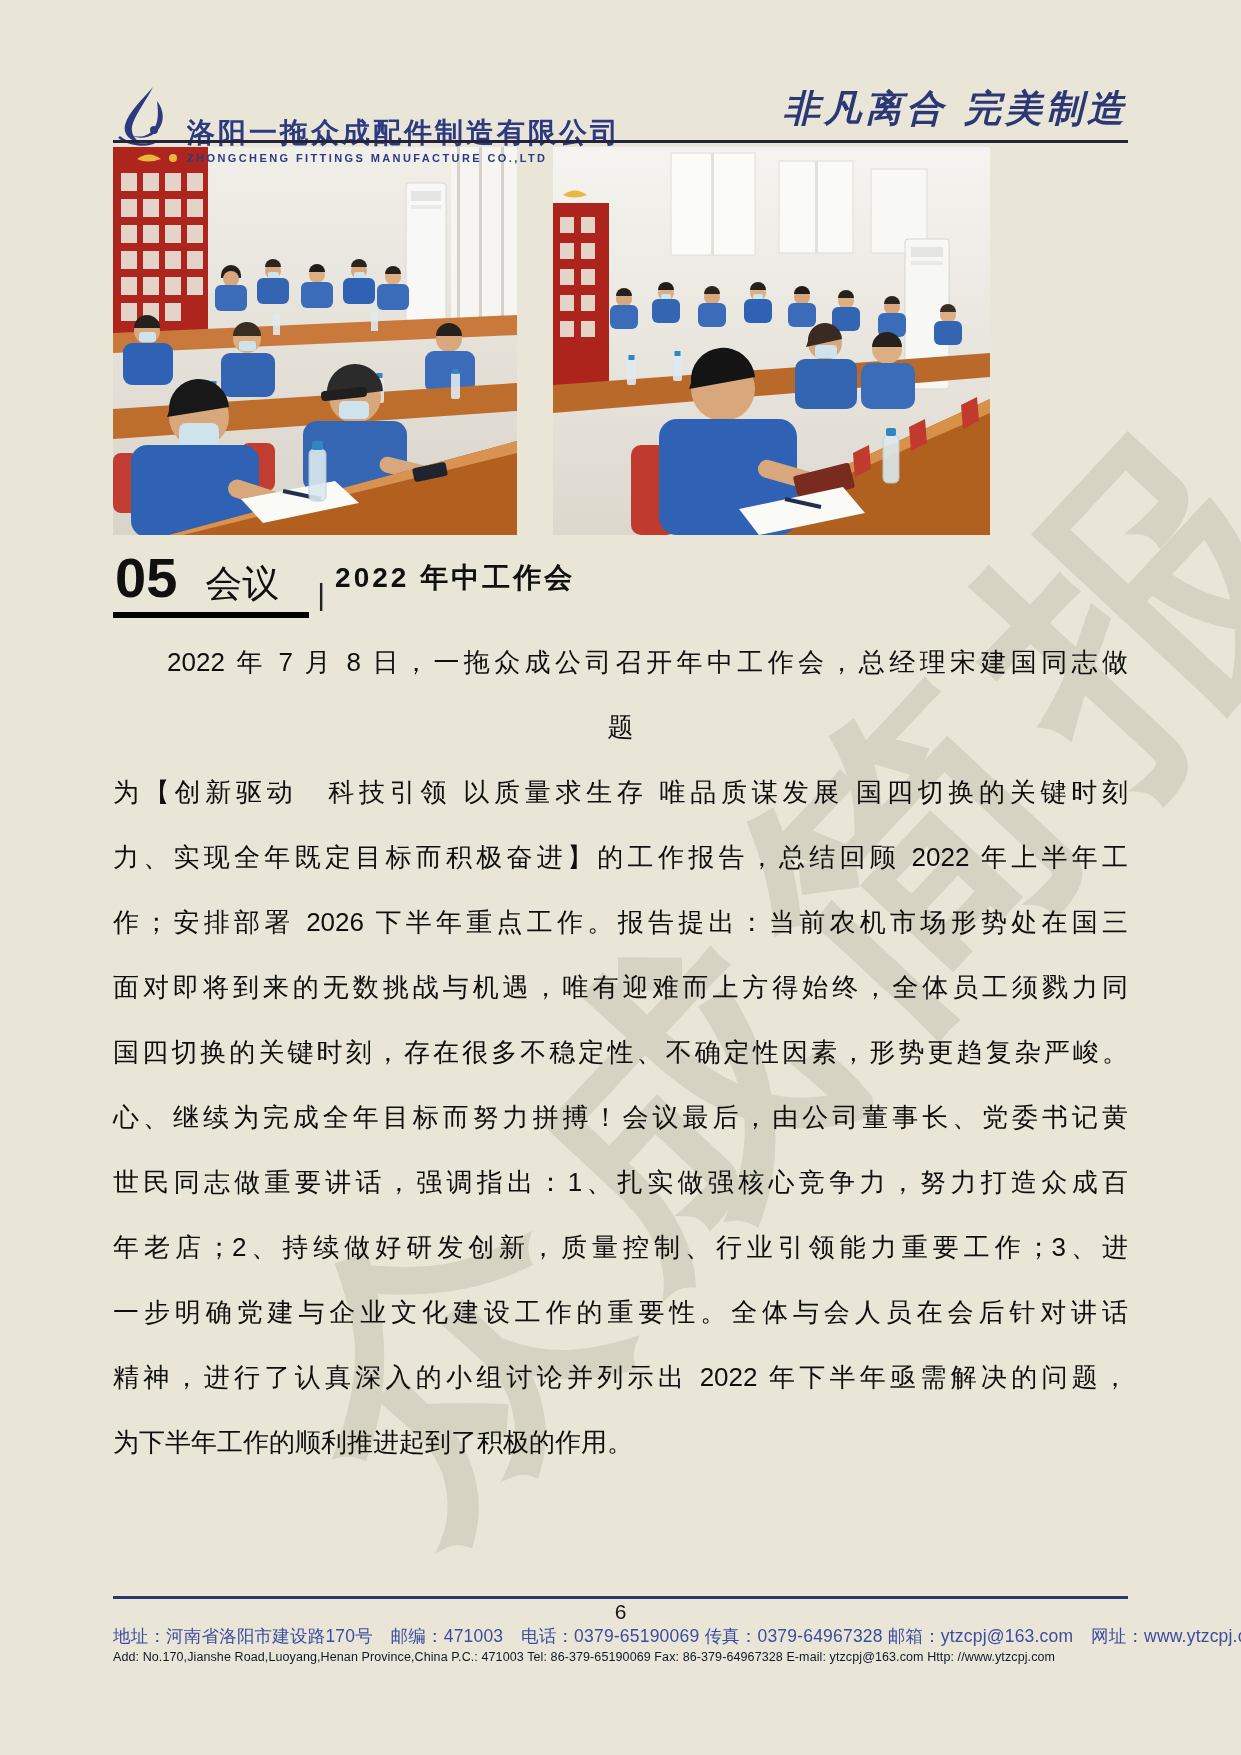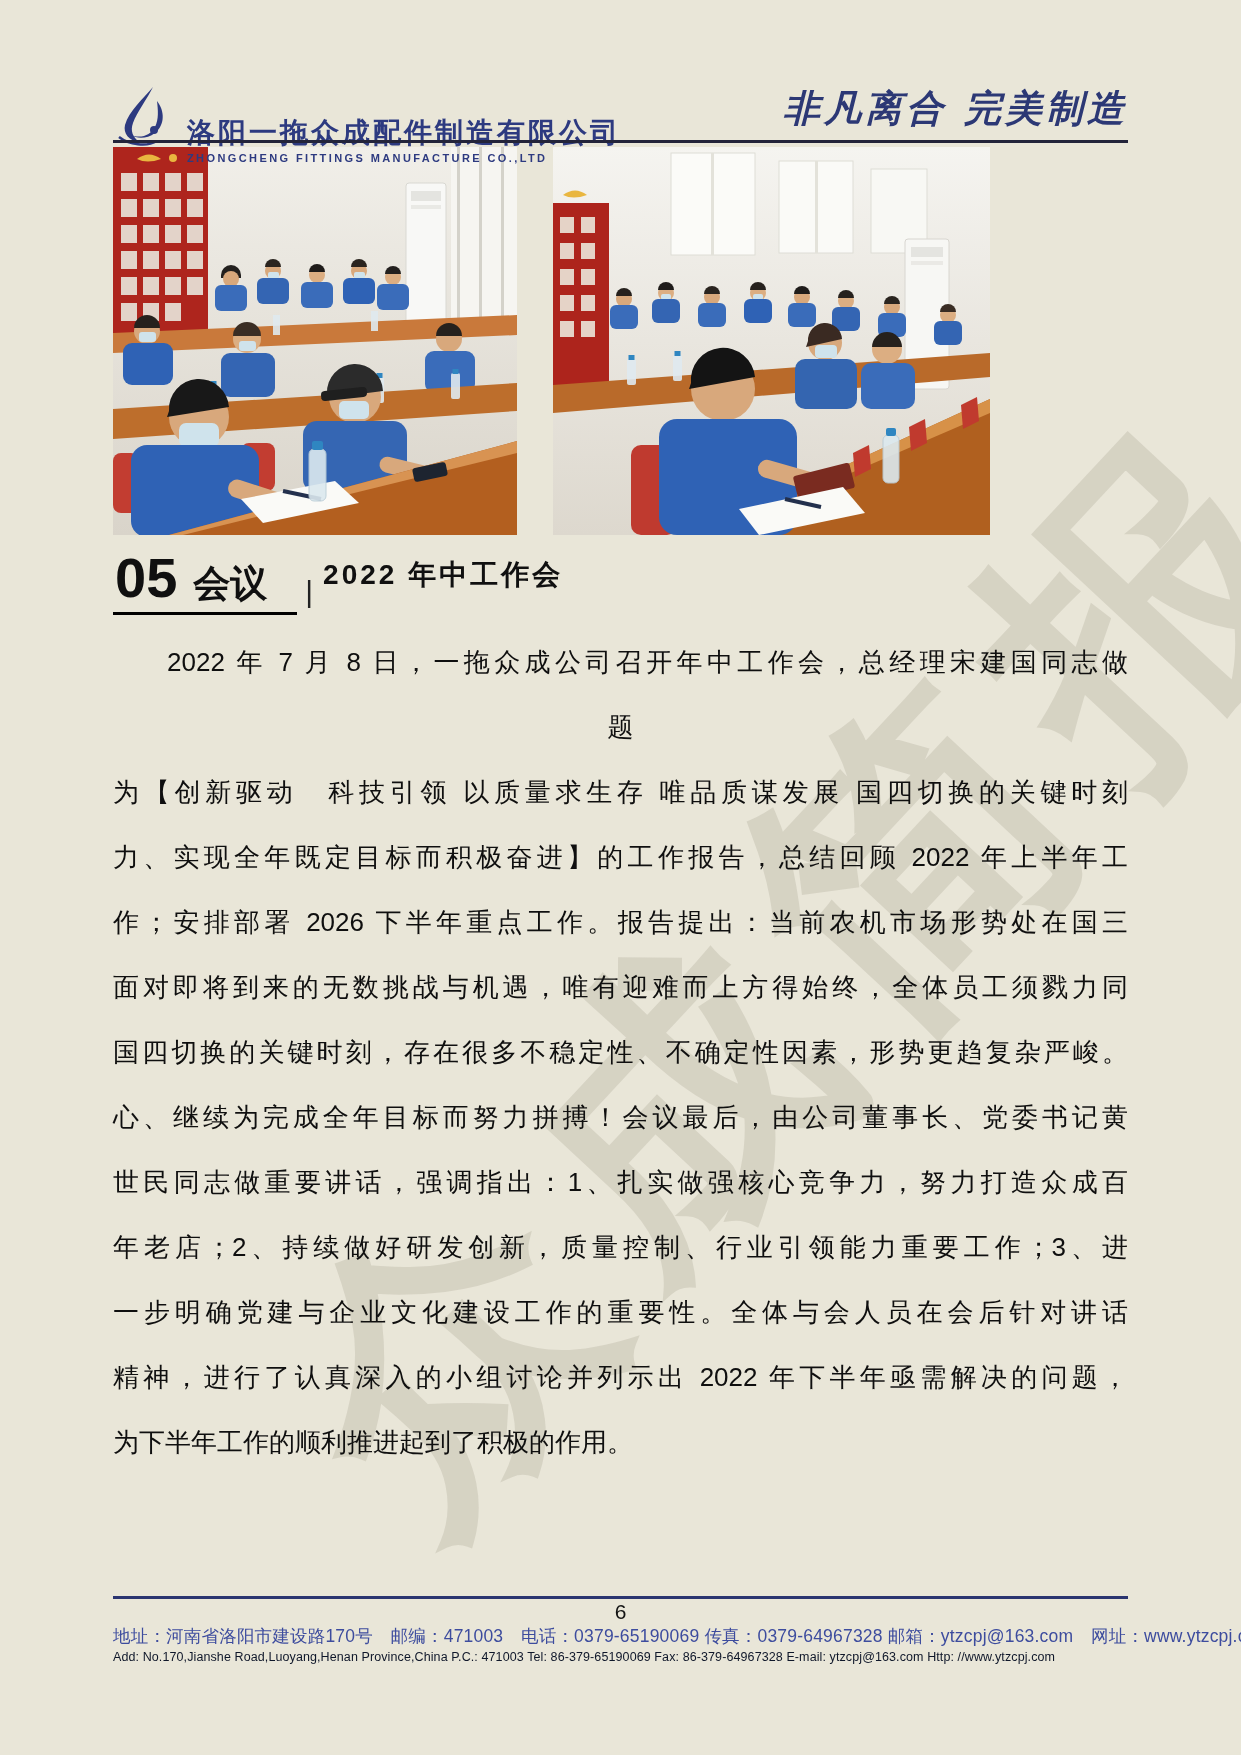--- a/index.html
+++ b/index.html
@@ -29,23 +29,23 @@
   #header-rule{position:absolute;left:113px;top:140px;width:1015px;height:3px;background:#23243a;z-index:3;}
 
   
   .photo{position:absolute;top:147px;height:388px;z-index:2;}
   #photo-left{left:113px;width:404px;}
   #photo-right{left:553px;width:437px;}
   .photo svg{display:block;width:100%;height:100%;}
 
   
   #section-heading{position:absolute;left:113px;top:552px;z-index:3;display:flex;align-items:flex-end;color:#101010;}
-  .sec-underlined{display:flex;align-items:flex-end;border-bottom:3px solid #000000;padding:0 30px 8px 2px;}
+  .sec-underlined{display:flex;align-items:flex-end;border-bottom:6px solid #000000;padding:0 30px 8px 2px;}
   .sec-num{font-size:56px;font-weight:bold;line-height:0.92;}
-  .sec-cn{font-size:37px;font-weight:bold;margin-left:16px;line-height:1.05;}
+  .sec-cn{font-size:37px;font-weight:normal;margin-left:28px;line-height:1.05;}
   .sec-sep{font-size:30px;font-weight:300;margin:0 10px 6px 8px;color:#222;}
   .sec-sub{font-size:28px;font-weight:bold;letter-spacing:3px;margin-bottom:21px;}
 
   
   #body-text{position:absolute;left:113px;top:630px;width:1015px;z-index:3;}
   .ln{height:65px;line-height:65px;font-size:26px;color:#0f0f0f;
       text-align:justify;text-align-last:justify;text-justify:inter-character;white-space:nowrap;}
   .ln.first{text-indent:54px;}
   .ln.center{text-align:center;text-align-last:center;}
   .ln.last{text-align:right;text-align-last:left;}

